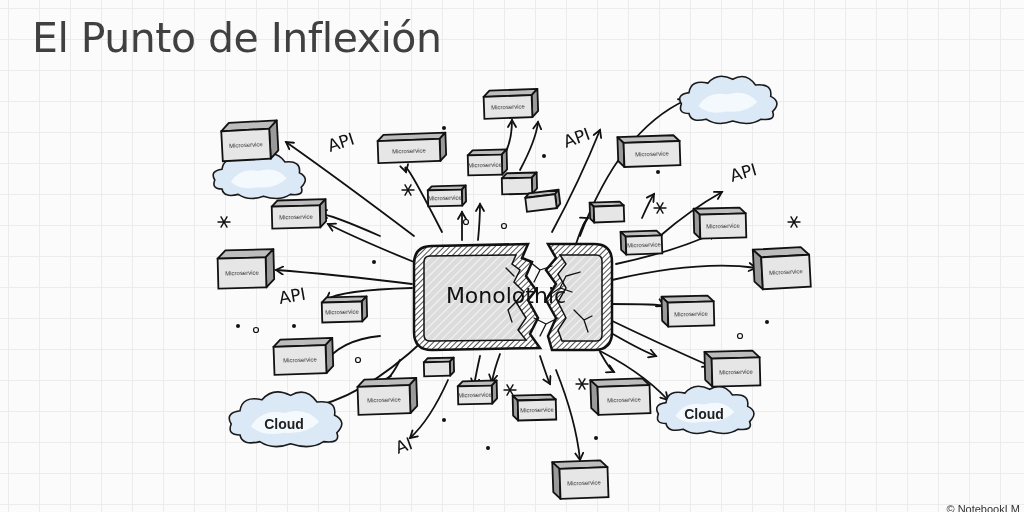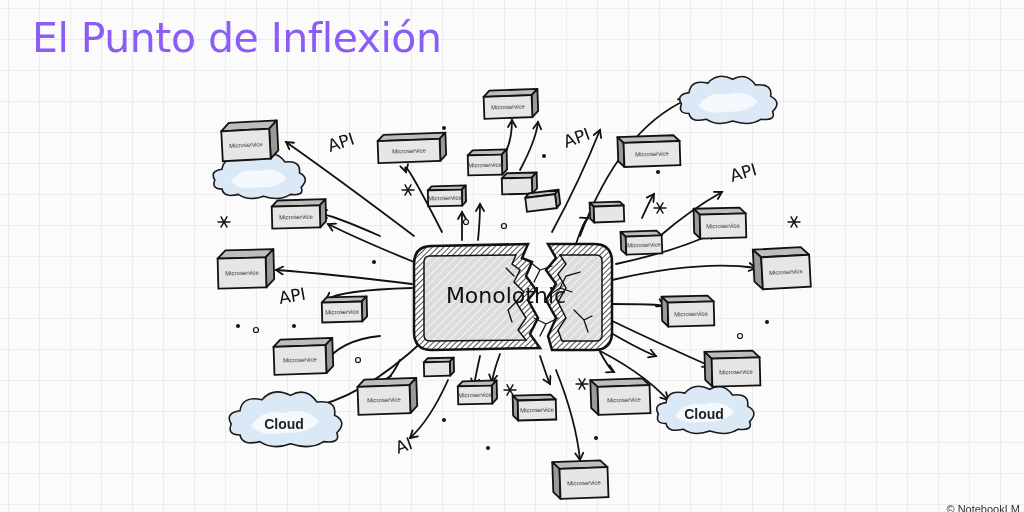--- a/index.html
+++ b/index.html
@@ -9,21 +9,21 @@
     background-image:
       linear-gradient(to right, #ececec 1px, transparent 1px),
       linear-gradient(to bottom, #ececec 1px, transparent 1px);
     background-size: 31px 31px;
     background-position: 8px 8px;
     font-family: "Liberation Sans", "DejaVu Sans", sans-serif;
   }
   .title {
     position: absolute; left: 32px; top: 14px;
     font-family: "DejaVu Sans", sans-serif;
-    font-size: 41px; font-weight: 500; color: #8b5cf6; letter-spacing: -0.5px;
+    font-size: 41px; font-weight: 500; color: #404040; letter-spacing: -0.5px;
   }
   .credit {
     position: absolute; right: 4px; top: 503px;
     font-size: 11px; color: #333;
   }
   svg#diagram { position: absolute; left: 0; top: 0; }
   .box-label { font-family: "Liberation Sans", sans-serif; font-size: 6px; fill: #333; }
   .cloud-label { font-family: "Liberation Sans", sans-serif; font-size: 14px; font-weight: bold; fill: #222; }
   .hand-label { font-family: "DejaVu Sans", sans-serif; font-size: 17px; fill: #111; }
   .mono-label { font-family: "DejaVu Sans", sans-serif; font-size: 22px; font-weight: 500; fill: #111; }

